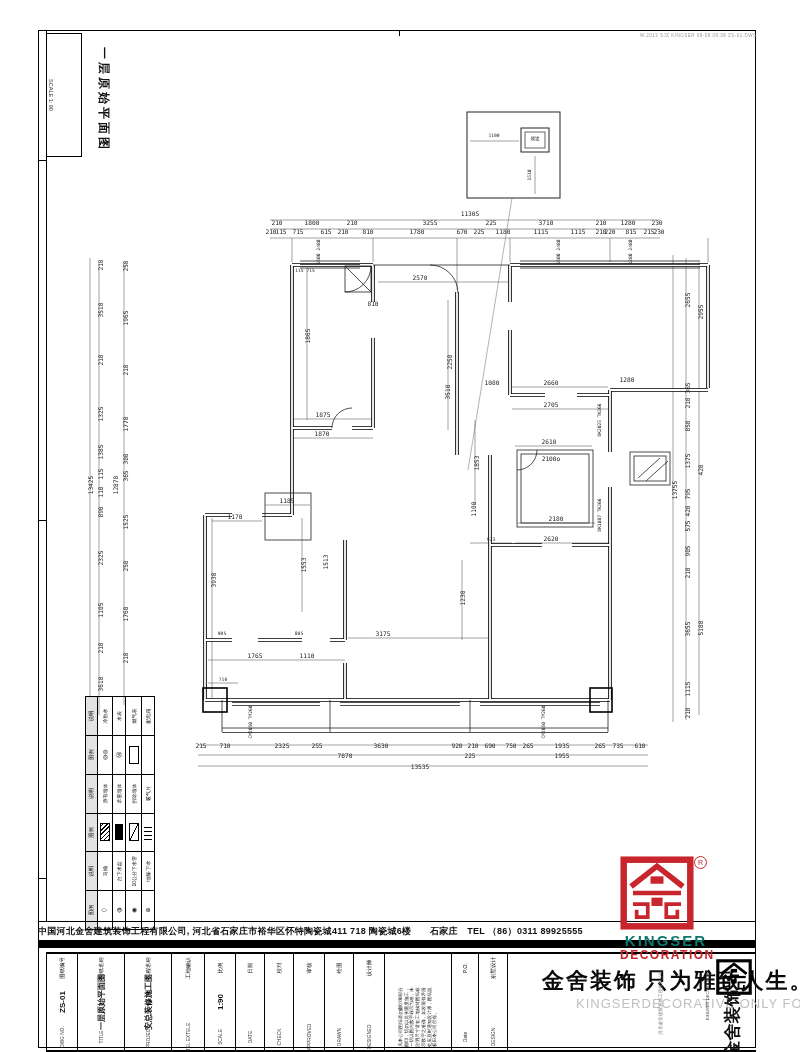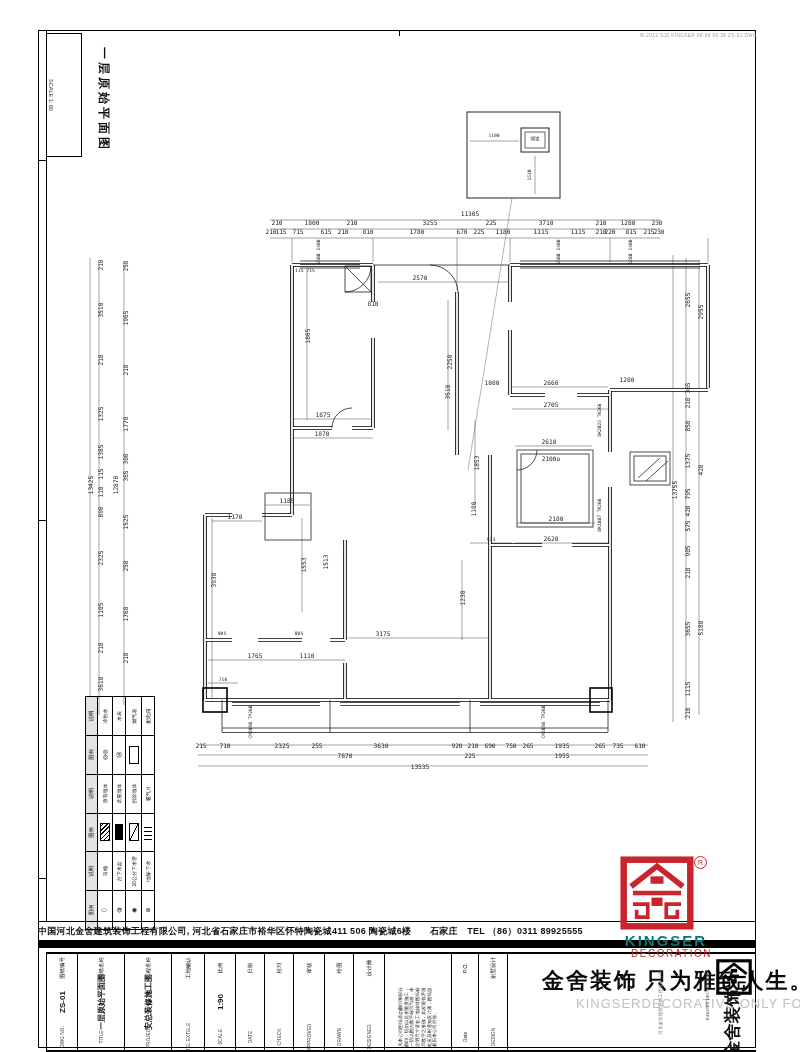--- a/index.html
+++ b/index.html
@@ -61,21 +61,21 @@
   #stamp-kd{left:176px;top:40px;font-size:4.2px;color:#555}
   #co-vert{left:120px;top:46px;font-size:4.6px;color:#777}
   #jszs{left:190px;top:58px;font-size:17px;font-weight:bold;font-family:"Liberation Serif",serif}
   
   #redlogo{position:absolute;left:620px;top:856px;width:92px;height:110px;z-index:5}
   #redlogo .reg{position:absolute;left:74px;top:0px;width:11px;height:11px;border:1px solid #c9252c;
       border-radius:50%;color:#c9252c;font-size:7px;line-height:11px;text-align:center}
   #kingser-word{position:absolute;left:0px;top:76px;width:92px;text-align:center;color:#0f766e;
       font-size:15px;font-weight:bold;letter-spacing:2px}
   #decoration-word{position:absolute;left:0px;top:92px;width:92px;text-align:right;color:#c9252c;
-      font-size:10px;font-weight:normal;letter-spacing:1.5px}
+      font-size:12px;font-weight:bold;letter-spacing:1.5px}
 </style>
 </head>
 <body>
 
 <div class="hline abs" style="left:38px;top:30px;width:718px"></div>
 <div class="hline abs" style="left:38px;top:1047px;width:718px"></div>
 <div class="vline abs" style="left:38px;top:30px;height:1018px"></div>
 <div class="vline abs" style="left:755px;top:30px;height:1018px"></div>
 <div class="vline abs" style="left:46px;top:30px;height:892px"></div>
 <div class="hline abs" style="left:38px;top:160px;width:8px"></div>
@@ -324,21 +324,21 @@
           <td><span class="sym sym-lines"></span></td>
           <td>暖气片</td>
           <td></td>
           <td>配电箱</td>
         </tr>
       </tbody>
     </table>
 </div>
 
 <div id="companybar">
-  <span>中国河北金舍建筑装饰工程有限公司, 河北省石家庄市裕华区怀特陶瓷城411 506 陶瓷城6楼　　石家庄　TEL （86）0311 89925555</span>
+  <span>中国河北金舍建筑装饰工程有限公司, 河北省石家庄市裕华区怀特陶瓷城411 718 陶瓷城6楼　　石家庄　TEL （86）0311 89925555</span>
 </div>
 <div id="blackbar"></div>
 
 <div id="redlogo">
   <svg width="74" height="74" viewBox="0 0 80 80" style="color:#c9252c">
     <rect x="4" y="4" width="72" height="72" fill="none" stroke="currentColor" stroke-width="7"></rect>
     <path d="M12,33 L40,11 L68,33" fill="none" stroke="currentColor" stroke-width="6"></path>
     <rect x="33" y="22" width="14" height="8" fill="currentColor"></rect>
     <path d="M14,40 H66" stroke="currentColor" stroke-width="5"></path>
     <rect x="34" y="45" width="12" height="9" fill="currentColor"></rect>

